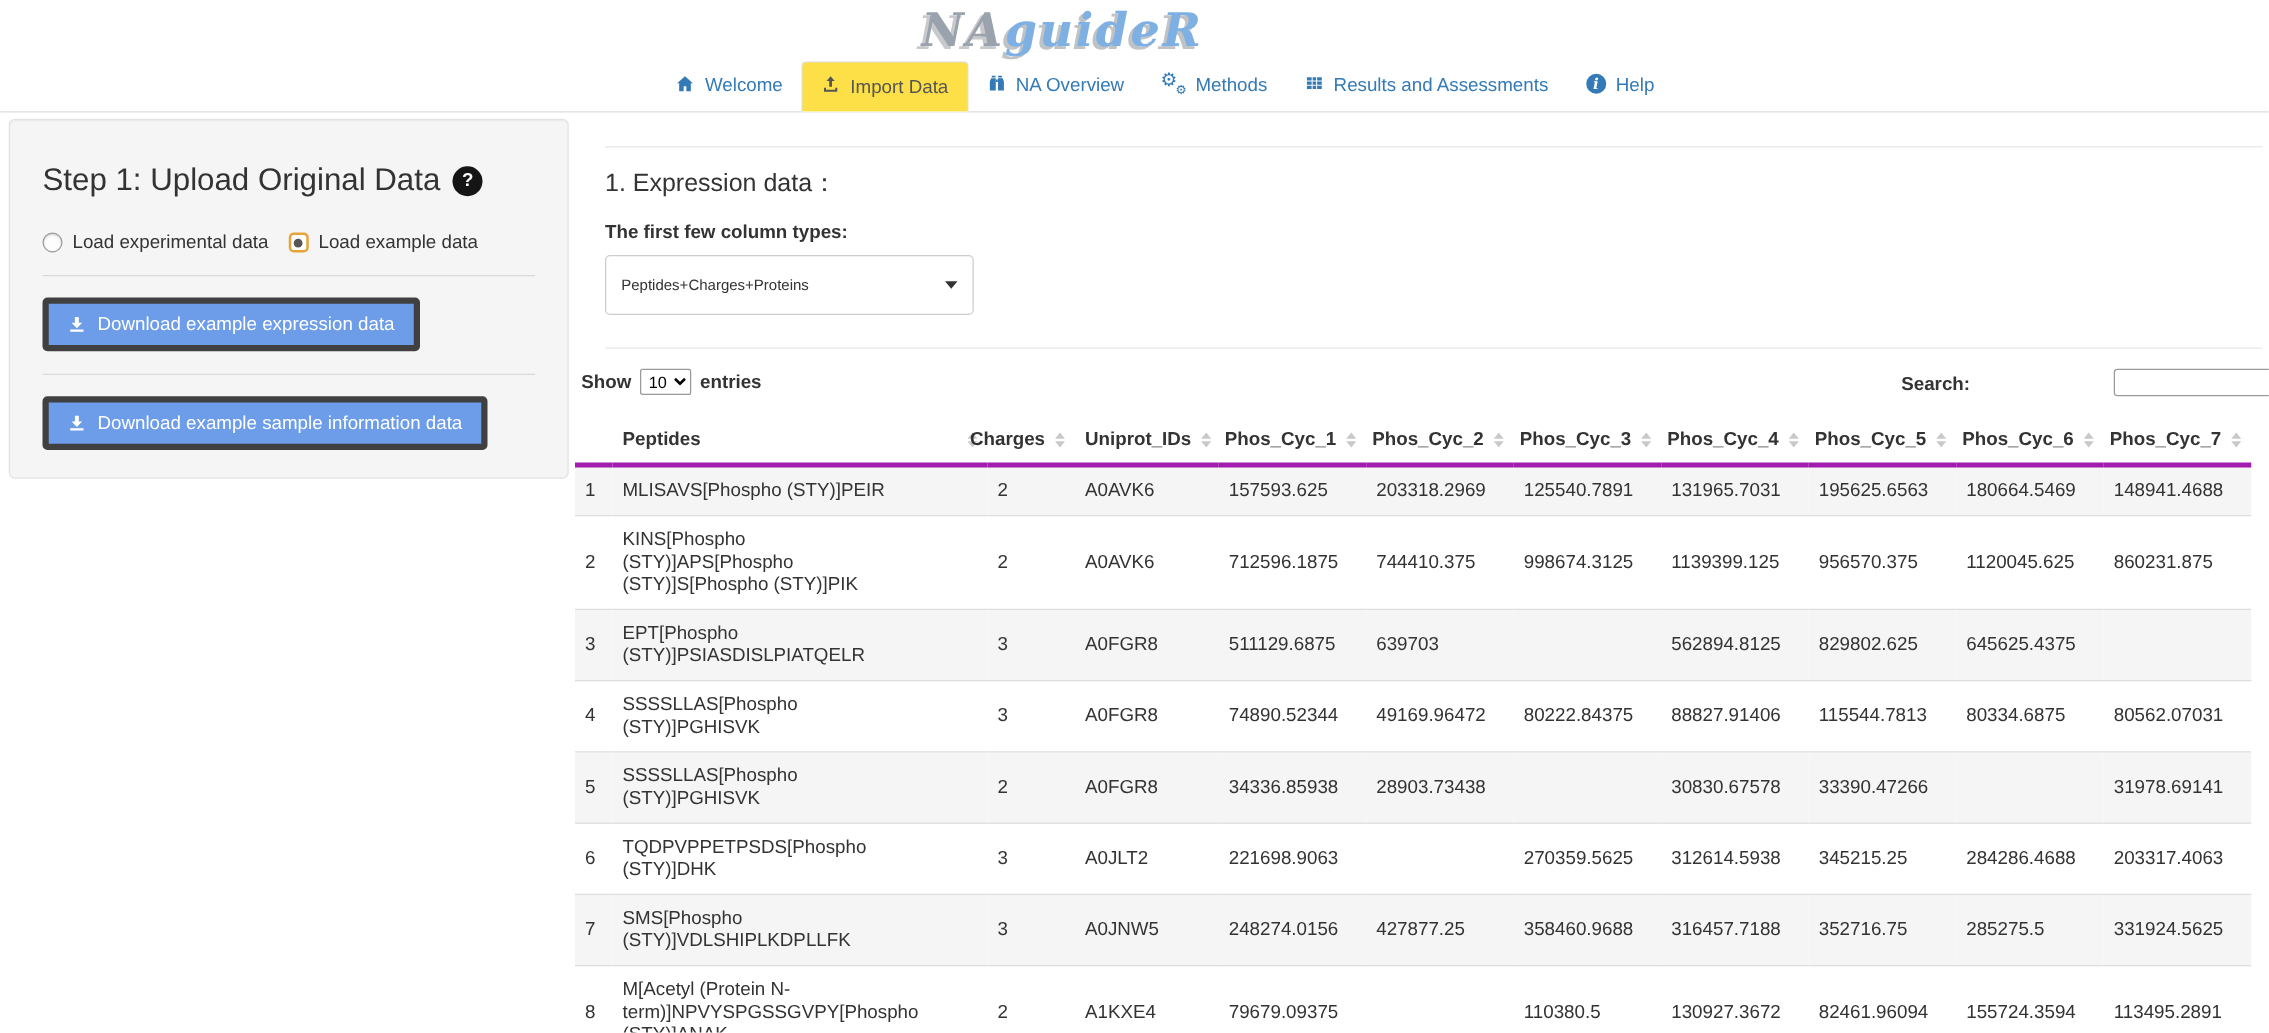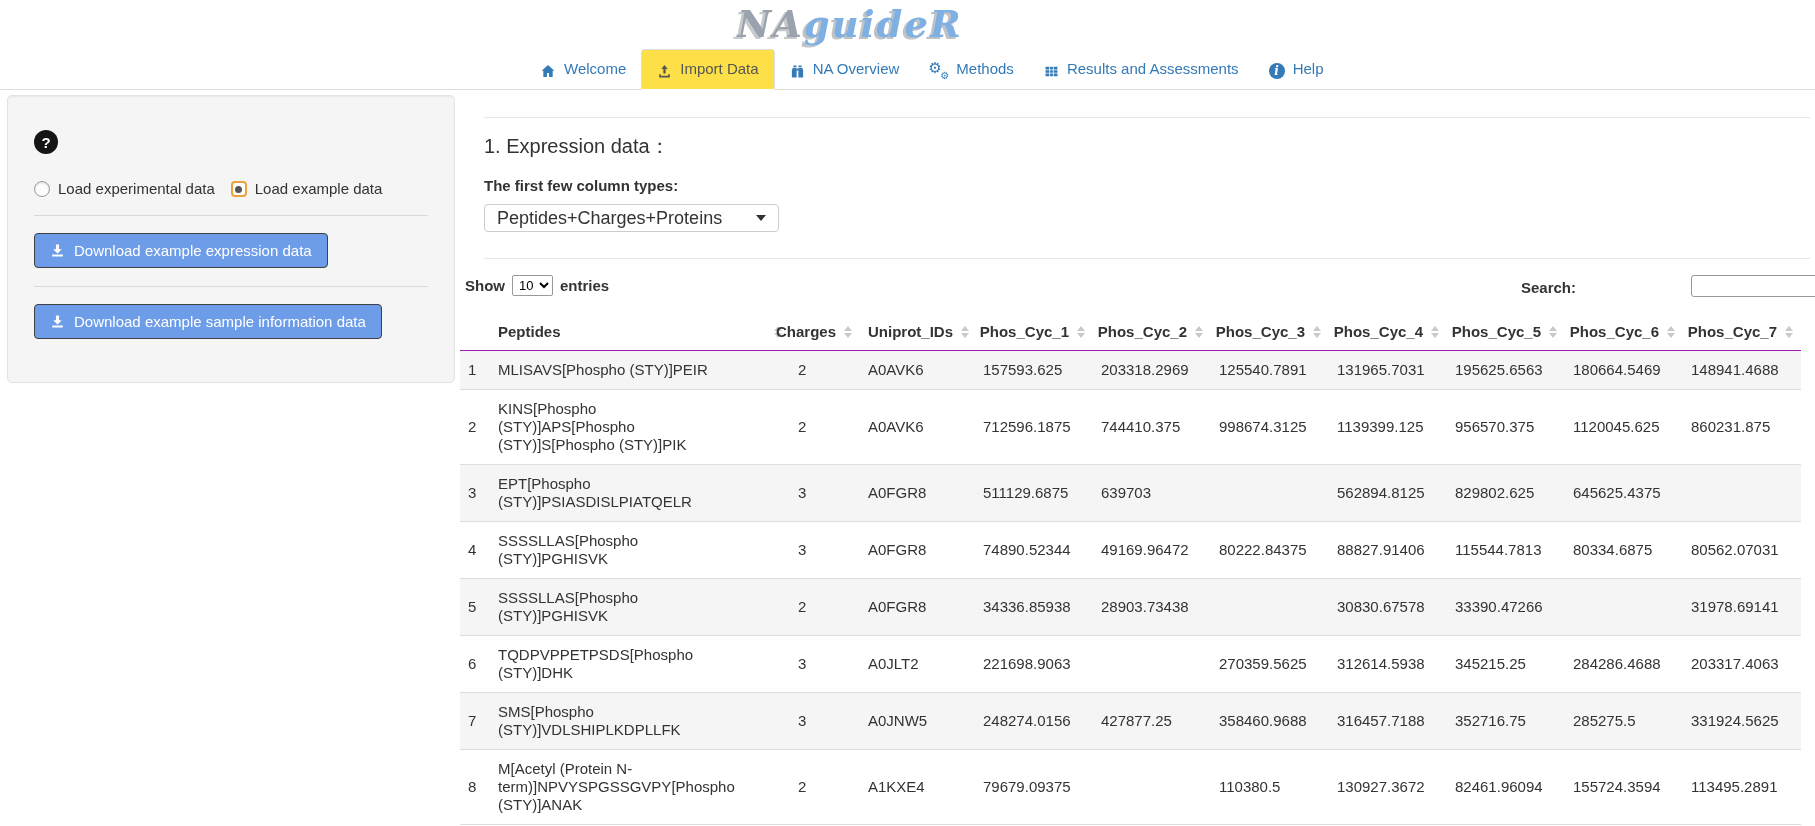--- a/index.html
+++ b/index.html
@@ -11,21 +11,21 @@
             padding-right:115px;box-sizing:border-box}
   .logo{font-family:"DejaVu Serif",serif;font-style:italic;font-weight:bold;font-size:37px;
         letter-spacing:2px;line-height:44px}
   .logo .p1{color:#9aa3ad;text-shadow:-3px 2px 0 rgba(130,135,140,.45)}
   .logo .p2{color:#7fb0e3;text-shadow:-3px 2px 0 rgba(130,135,140,.5)}
 
   
   .navbar{position:absolute;top:49px;left:0;width:1815px;height:40px;border-bottom:1px solid #ddd}
   #nav{list-style:none;margin:0;padding:0 0 0 525px;display:flex;align-items:flex-start;height:40px}
   #nav li{margin-bottom:-1px}
-  #nav a{display:flex;align-items:flex-end;gap:8px;padding:10px 15px;font-size:15px;line-height:20px;
+  #nav a{display:flex;align-items:flex-start;gap:8px;padding:10px 15px;font-size:15px;line-height:20px;
          color:#337ab7;text-decoration:none;box-sizing:border-box;height:40px;cursor:pointer}
   #nav li.active a{background:#fde047;border:1px solid #ddd;border-bottom:1px solid #fff;
                    border-radius:4px 4px 0 0;color:#555;height:41px}
   .gears{position:relative;width:19px;height:17px;display:inline-block}
   .gears .g1{position:absolute;left:-1px;top:-2px;font-size:15px;line-height:15px}
   .gears .g2{position:absolute;right:-1px;bottom:-2px;font-size:10px;line-height:10px}
   .info-badge{width:16px;height:16px;border-radius:50%;background:#337ab7;color:#fff;
               display:inline-flex;align-items:center;justify-content:center;font-size:12px;
               font-weight:bold;font-style:italic;font-family:"DejaVu Serif",serif}
 
@@ -38,48 +38,48 @@
   .q-badge{width:24px;height:24px;border-radius:50%;background:#151515;color:#fff;font-size:15px;
            font-weight:bold;display:inline-flex;align-items:center;justify-content:center;flex:none}
   .radio-row{margin-top:26px;display:flex;align-items:center;font-size:15px;color:#333}
   .radio-opt{display:inline-flex;align-items:flex-end;margin-right:16px;cursor:pointer}
   .radio-circle{width:14px;height:14px;border-radius:50%;border:1px solid #9a9a9a;background:#fdfdfd;
                 display:inline-block;margin-right:8px;box-shadow:inset 0 1px 2px rgba(0,0,0,.15);flex:none}
   .radio-checked{width:12px;height:12px;border:2px solid #e8a33b;border-radius:4px;background:#fff;
                  display:inline-flex;align-items:center;justify-content:center;margin-right:8px;flex:none}
   .radio-checked .dot{width:7px;height:7px;border-radius:50%;background:#555}
   .well hr{border:none;border-top:1px solid #d9d9d9;margin:18px 0 0}
-  .dl-btn{display:inline-flex;align-items:center;gap:9px;background:#6d9ce8;border:1px solid #404040;
+  .dl-btn{display:inline-flex;align-items:center;gap:9px;background:#6d9ce8;border:5px solid #404040;
           color:#fff;font-size:15px;padding:8px 15px;border-radius:4px;margin-top:17px;
           font-family:inherit;cursor:pointer;white-space:nowrap}
 
   
   .main{position:absolute;left:460px;top:95px;width:1395px}
   .hr1{border:none;border-top:1px solid #e7e7e7;margin:22px 45px 0 24px}
   .sec-title{margin:15px 24px 0;font-size:20px;color:#333}
   .ct-label{margin:17px 24px 0;font-size:15px;font-weight:bold}
-  .selectize{margin:10px 24px 0;width:295px;height:28px;box-sizing:border-box;border:1px solid #ccc;
+  .selectize{margin:10px 24px 0;width:295px;height:48px;box-sizing:border-box;border:1px solid #ccc;
              border-radius:4px;background:#fff;display:flex;align-items:center;
-             justify-content:space-between;padding:0 12px;font-size:18px;color:#333;cursor:pointer}
+             justify-content:space-between;padding:0 12px;font-size:12px;color:#333;cursor:pointer}
   .sel-caret{width:0;height:0;border-left:5px solid transparent;border-right:5px solid transparent;
              border-top:6px solid #333}
   .hr2{border:none;border-top:1px solid #e7e7e7;margin:26px 45px 0 24px}
 
   .dt-controls{position:relative;margin:16px 0 0 5px;height:26px;font-size:15px;font-weight:bold;color:#333}
   .dt-length{display:flex;align-items:center;gap:7px}
   #len-select{font-size:13px;font-weight:normal;padding:1px 2px;border:1px solid #999;border-radius:2px;
               background:#fff;font-family:inherit}
   .dt-filter{position:absolute;top:0;left:1056px;height:24px;display:flex;align-items:center}
   #search-input{position:absolute;left:170px;top:0;width:165px;height:22px;box-sizing:border-box;
                 border:1px solid #999;border-radius:3px;font-family:inherit;font-size:14px;
                 font-weight:normal;padding:0 5px}
 
   
   table.dt{border-collapse:collapse;table-layout:fixed;width:1341px;margin-top:12px}
-  .dt thead th{padding:10px 8px;border-bottom:1px solid #a21caf;font-size:15px;color:#333;
+  .dt thead th{padding:10px 8px;border-bottom:4px solid #a21caf;font-size:15px;color:#333;
                vertical-align:bottom;text-align:left;cursor:pointer}
   .th-inner{display:flex;align-items:center}
   th.num .th-inner{justify-content:flex-end}
   th.pep .th-inner{justify-content:space-between}
   th.pep{padding-left:16px}
   .sort{display:inline-flex;flex-direction:column;gap:2px;margin-left:8px;flex:none}
   .sort b{display:block;width:0;height:0;border-left:4.5px solid transparent;border-right:4.5px solid transparent}
   .sort .u{border-bottom:5px solid #c9c9c9}
   .sort .d{border-top:5px solid #c9c9c9}
   .dt tbody td{padding:10px 8px;border-bottom:1px solid #ddd;font-size:15px;line-height:18px;
@@ -156,20 +156,21 @@
               <span class="info-badge">i</span>
             </span>
             <span>Help</span>
           </a>
         </li>
       </ul>
   </div>
 
   <div class="well">
     <div class="well-title">
+      <span>Step 1: Upload Original Data</span>
       <span class="q-badge">?</span>
     </div>
     <div class="radio-row">
       <label class="radio-opt">
         <span class="radio-circle"></span>
         <span>Load experimental data</span>
       </label>
       <label class="radio-opt">
         <span class="radio-checked">
             <span class="dot"></span>

